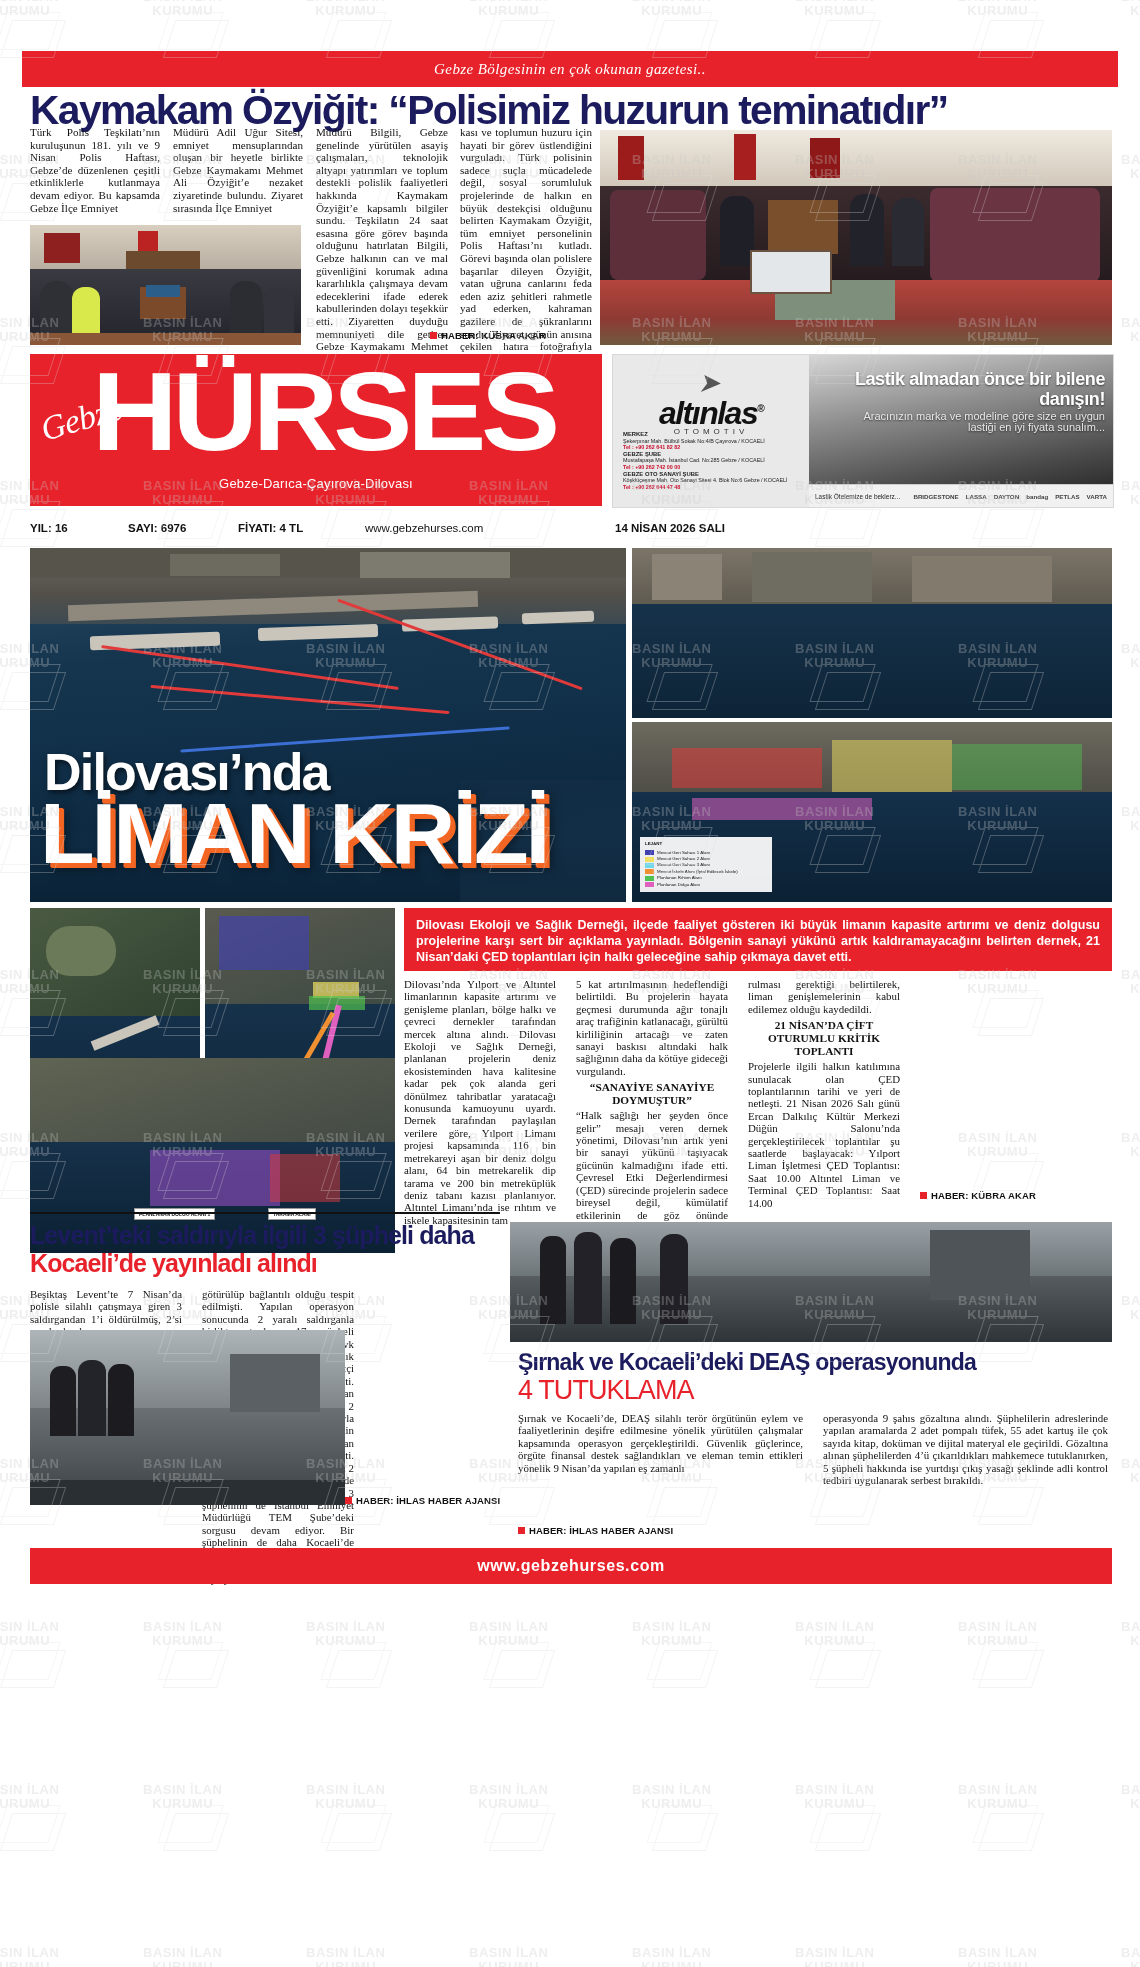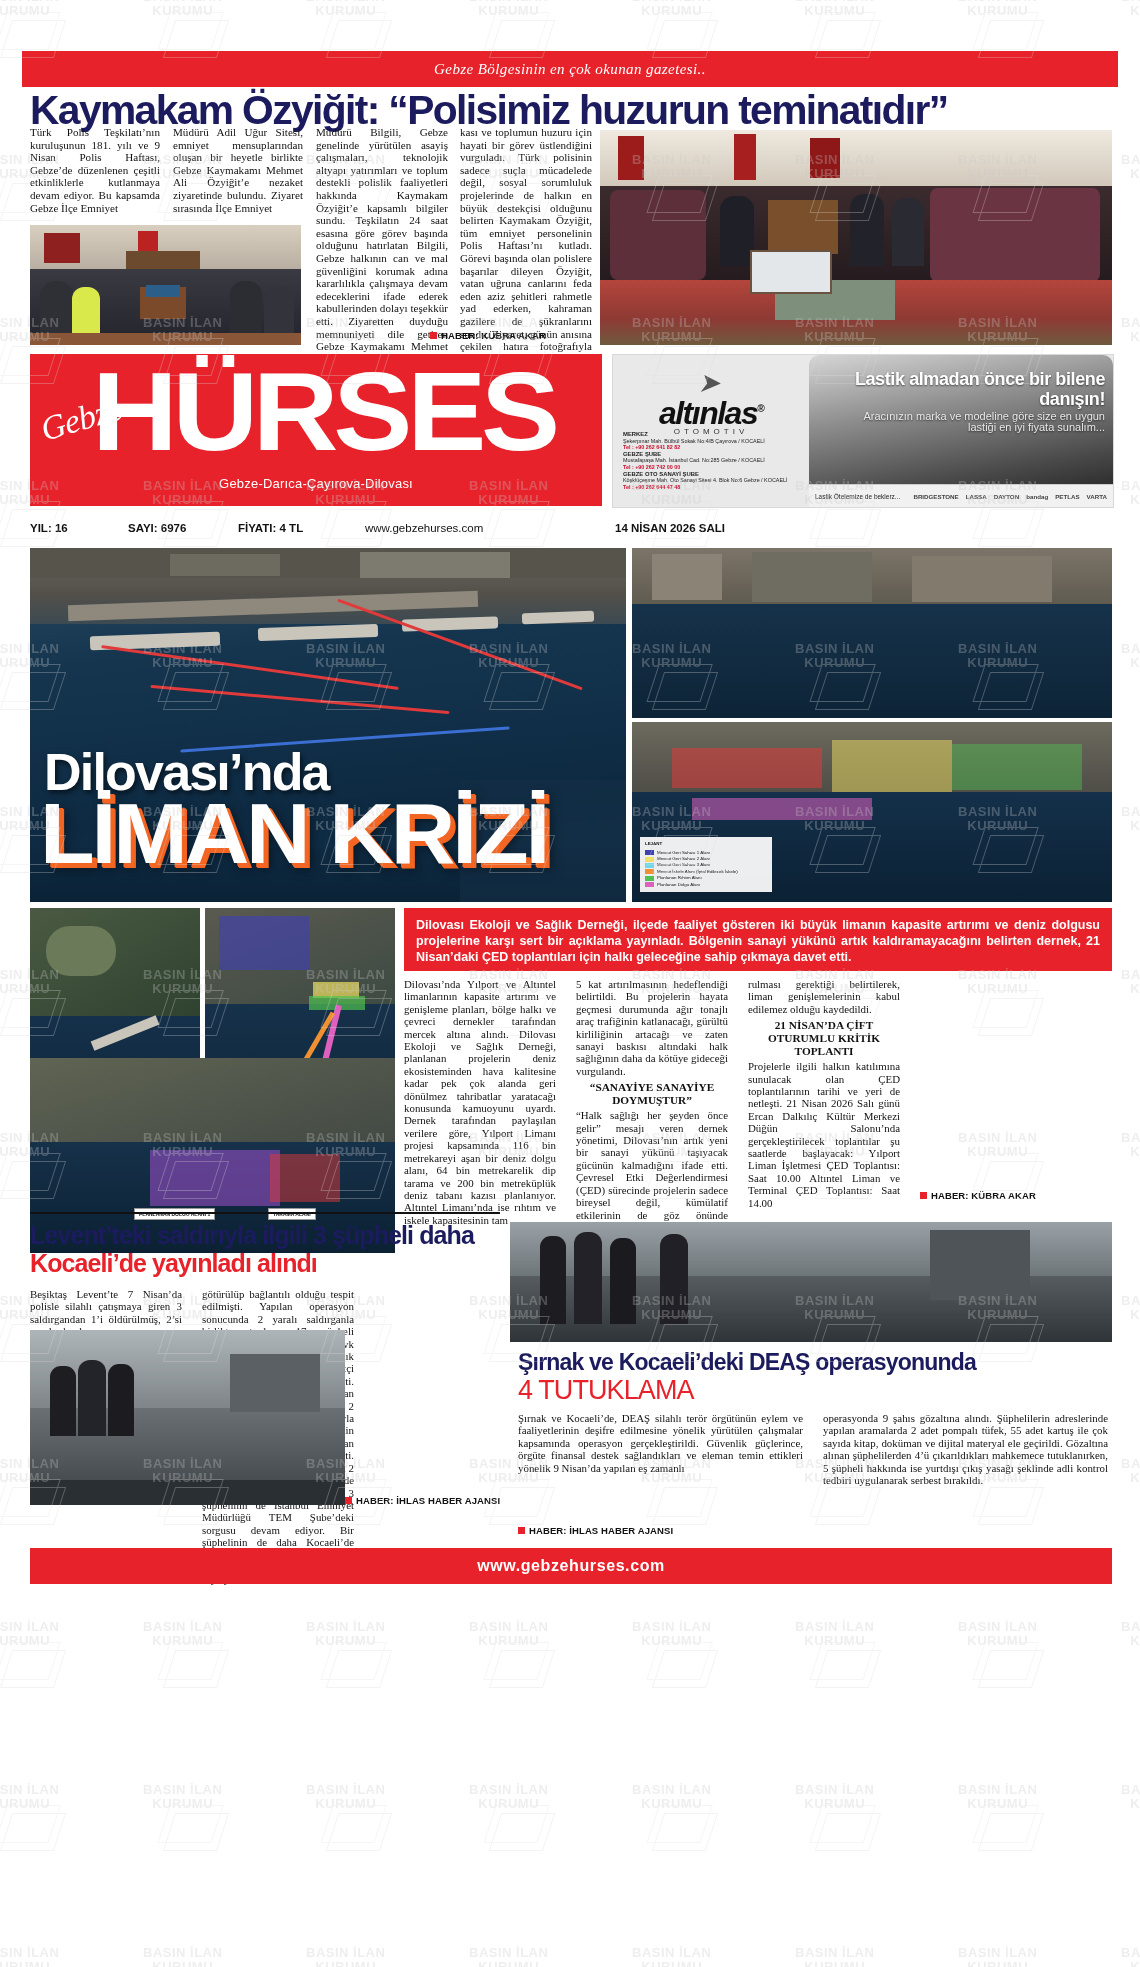--- a/index.html
+++ b/index.html
@@ -188,21 +188,20 @@
   .ad-contact{
     position:absolute;left:10px;top:76px;width:180px;
     font-family:"Liberation Sans", sans-serif;
     font-size:5.4px;line-height:6.6px;color:#222;
   }
   .ad-contact b{font-size:5.9px;}
   .ad-contact .phone{color:#c8102e;font-weight:bold;}
   .ad-right{
     flex:1;position:relative;
     background:linear-gradient(170deg,#d6d6d6 0%,#8f8f8f 35%,#4a4a4a 72%,#1d1d1d 100%);
-    border-radius:10px;
   }
   .ad-head1{
     position:absolute;left:26px;top:14px;right:8px;
     color:#fff;font-family:"Liberation Sans", sans-serif;
     font-weight:bold;font-size:18px;line-height:20px;
     text-align:right;letter-spacing:-.4px;
     text-shadow:0 1px 2px rgba(0,0,0,.55);
   }
   .ad-head2{
     position:absolute;left:26px;top:56px;right:8px;

